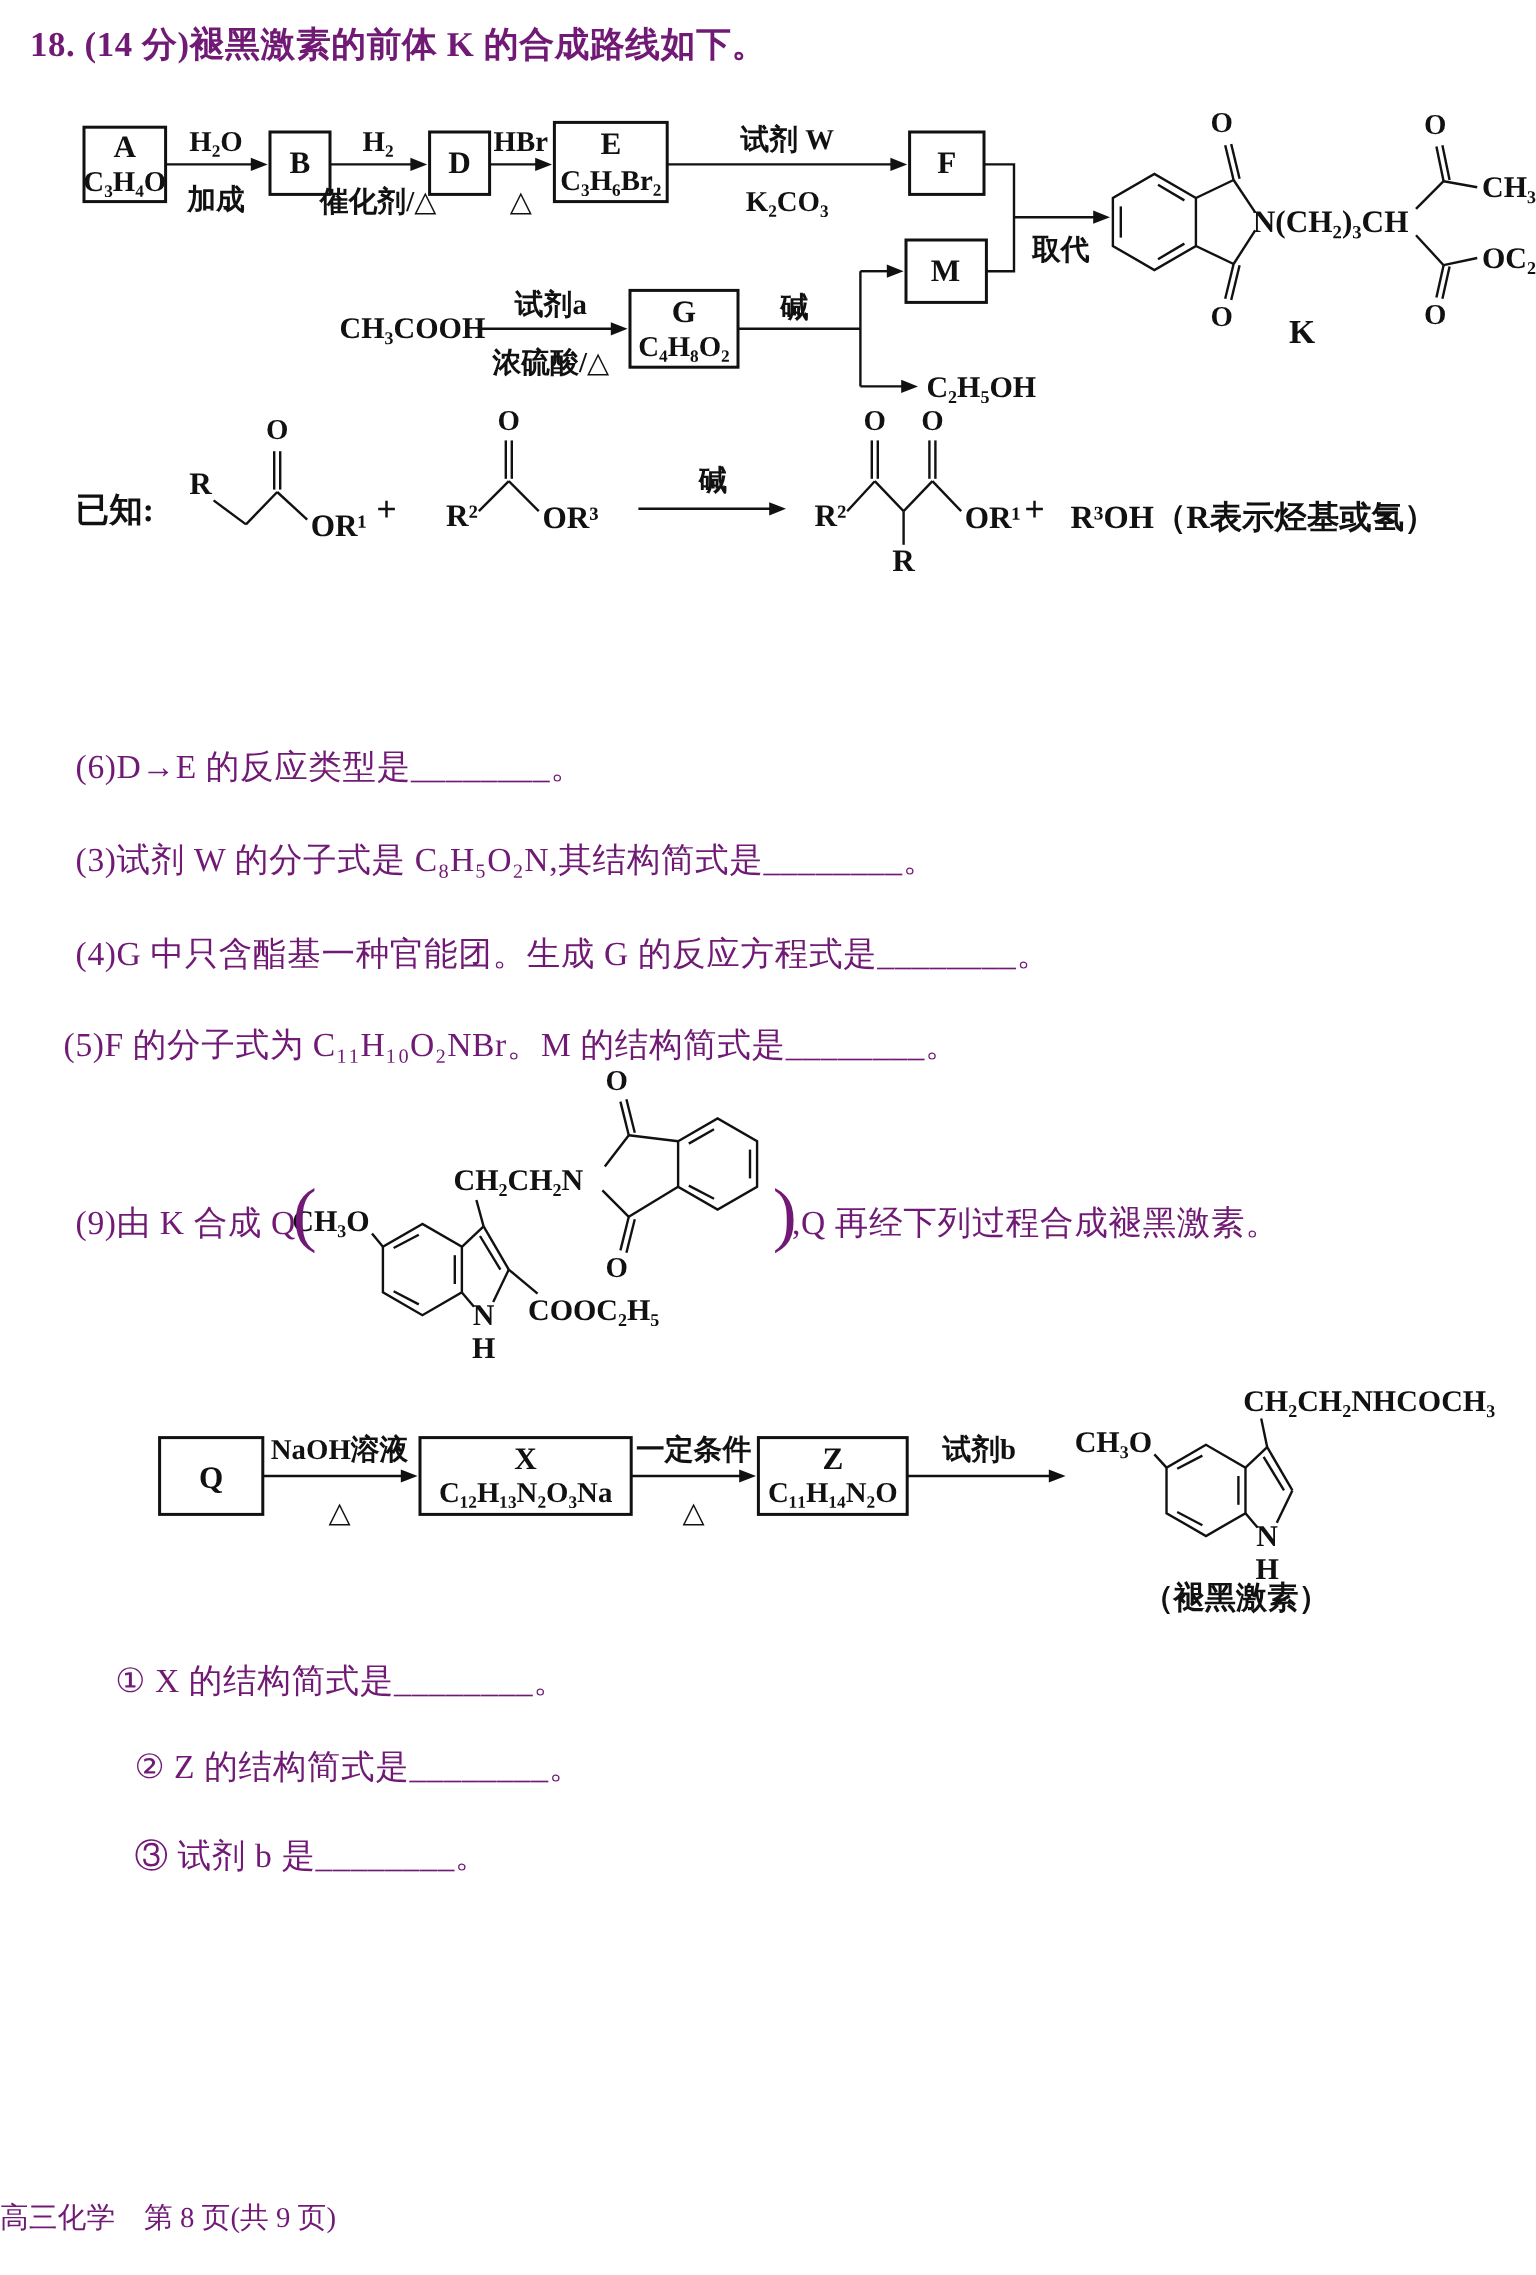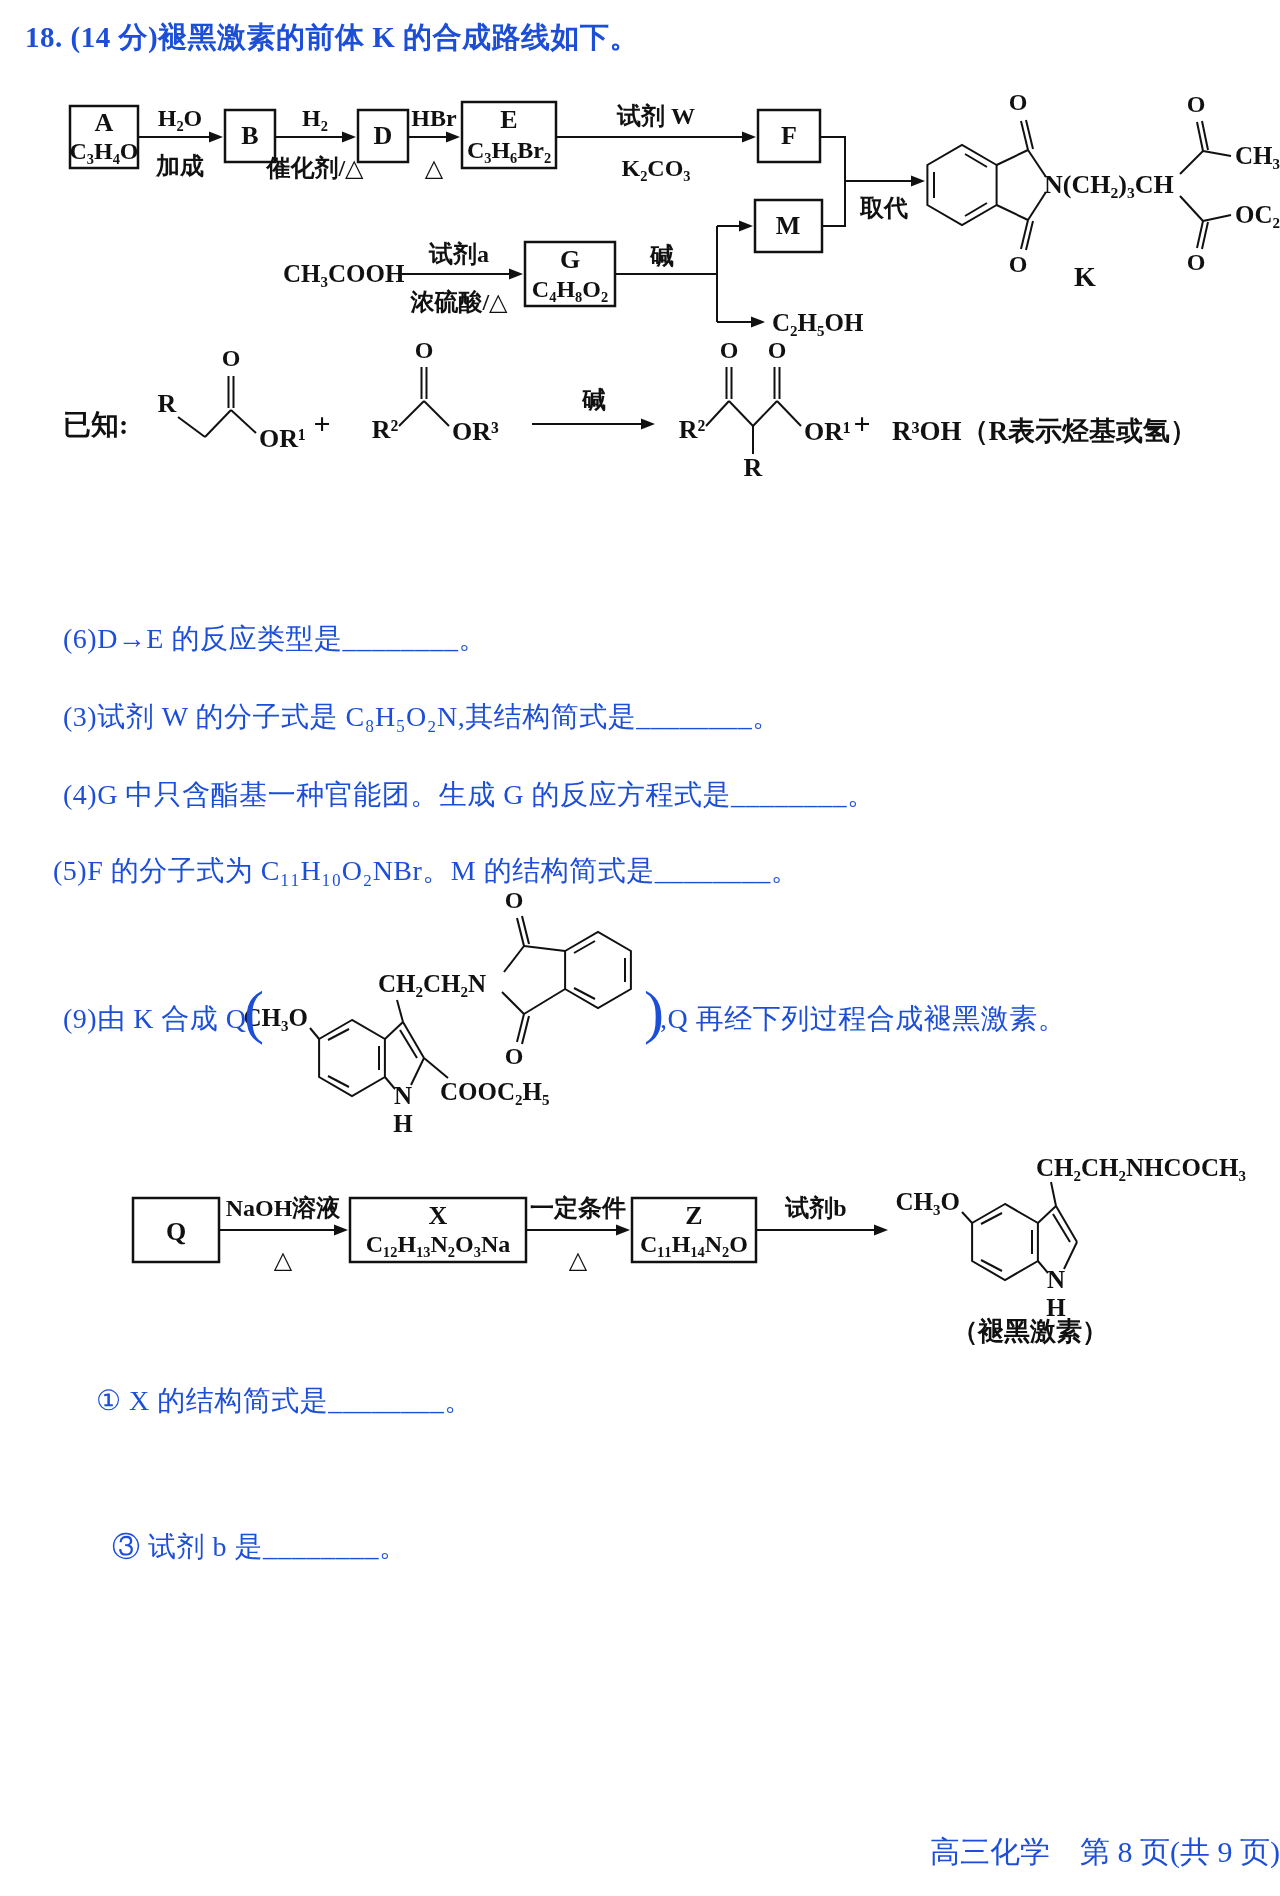--- a/index.html
+++ b/index.html
@@ -1,21 +1,21 @@
 <!DOCTYPE html>
 <html><head>
 <meta charset="utf-8">
 <style>
   html,body{margin:0;padding:0;background:#e8e8e8}
   .page{position:relative;width:1280px;height:1896px;background:#ffffff;
-        font-family:"Liberation Serif","DejaVu Serif",serif;color:#1d4ed8;overflow:hidden}
+        font-family:"Liberation Serif","DejaVu Serif",serif;color:#701a75;overflow:hidden}
   .t{position:absolute;font-size:28px;white-space:nowrap;letter-spacing:.5px}
   .hdr{font-size:29px;font-weight:600}
   .bigparen{position:absolute;font-size:60px;font-weight:400;line-height:1}
-  .footer{position:absolute;left:0;right:0;text-align:right;font-size:30px}
+  .footer{position:absolute;left:0;right:0;text-align:left;font-size:24px}
   svg.art{position:absolute;left:0;top:0}
   .ln{stroke:#111;stroke-width:2;fill:none}
   .bx{stroke:#111;stroke-width:2.5;fill:#fff}
   .hd{fill:#111;stroke:none}
   svg text{fill:#111;stroke:none;font-weight:bold;
            font-family:"Liberation Serif","DejaVu Serif",serif}
   .cjk{font-weight:bold}
 </style>
 </head>
 <body>
@@ -261,16 +261,17 @@
   <div class="t" style="left:63px;top:698px">(3)试剂 W 的分子式是 C₈H₅O₂N,其结构简式是________。</div>
   <div class="t" style="left:63px;top:776px">(4)G 中只含酯基一种官能团。生成 G 的反应方程式是________。</div>
   <div class="t" style="left:53px;top:852px">(5)F 的分子式为 C₁₁H₁₀O₂NBr。M 的结构简式是________。</div>
 
   <div class="t" style="left:63px;top:1000px">(9)由 K 合成 Q</div>
   <div class="bigparen" style="left:244px;top:982px">(</div>
   <div class="bigparen" style="left:644px;top:982px">)</div>
   <div class="t" style="left:660px;top:1000px">,Q 再经下列过程合成褪黑激素。</div>
 
   <div class="t" style="left:96px;top:1382px">① X 的结构简式是________。</div>
+  <div class="t" style="left:112px;top:1454px">② Z 的结构简式是________。</div>
   <div class="t" style="left:112px;top:1528px">③ 试剂 b 是________。</div>
 
   <div class="footer" style="top:1832px">高三化学　第 8 页(共 9 页)</div>
 </div>
 
 </body></html>

